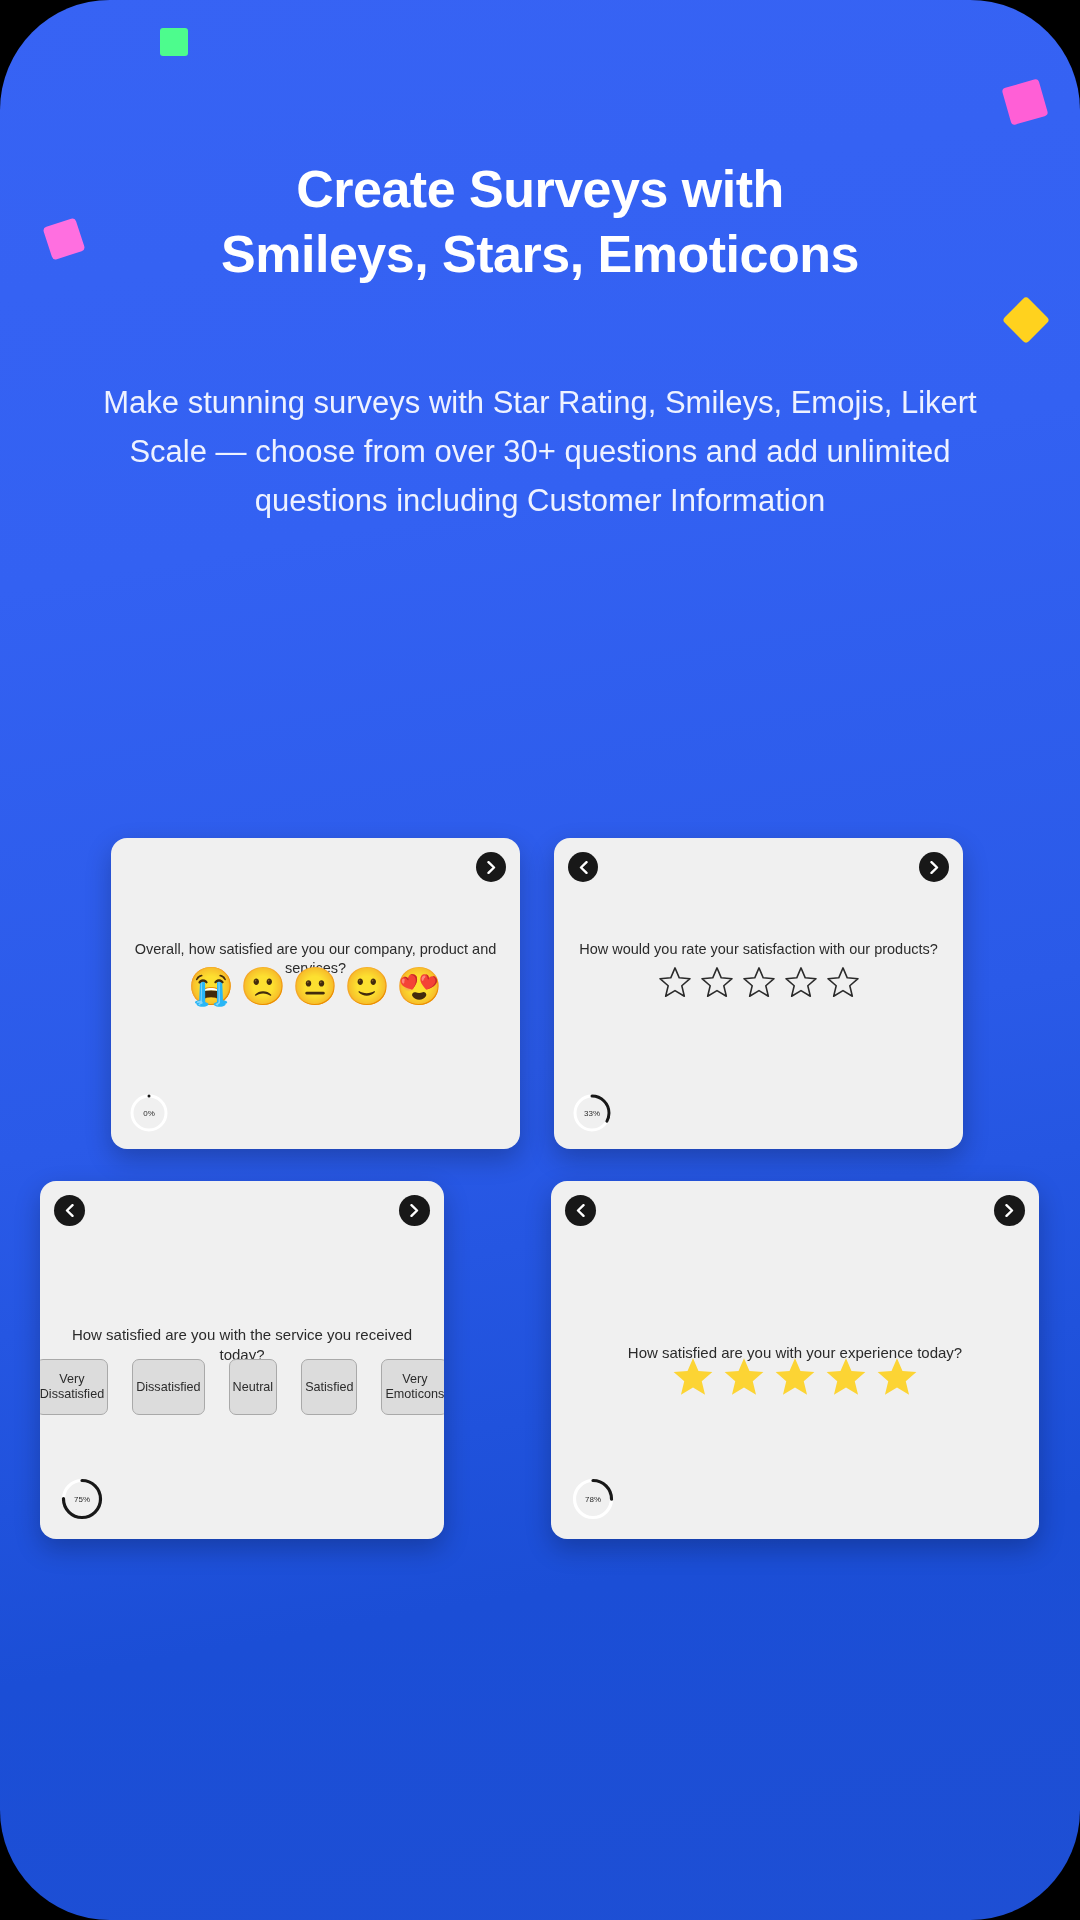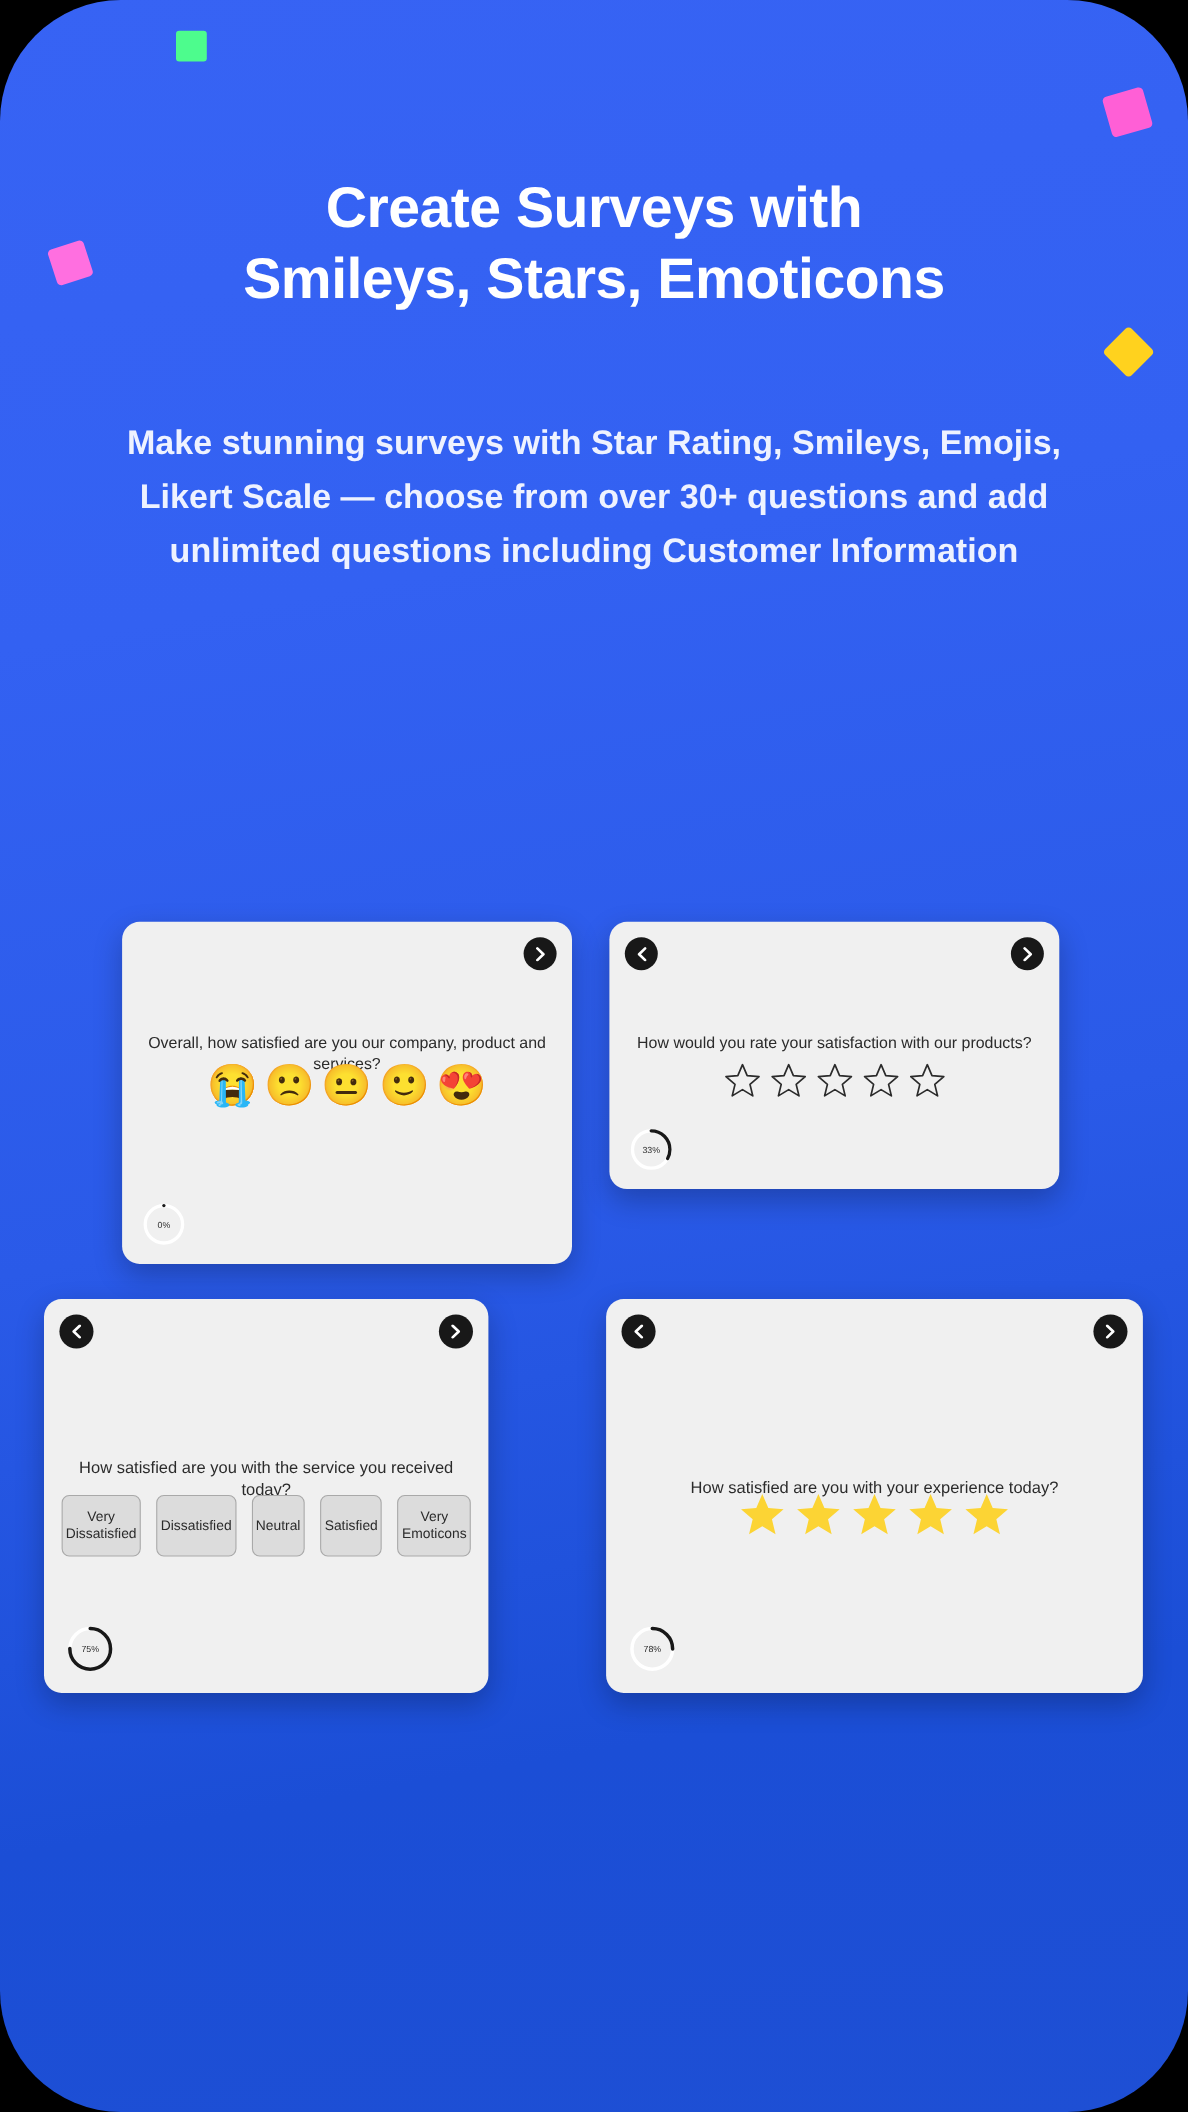--- a/index.html
+++ b/index.html
@@ -51,21 +51,21 @@
     padding: 0 90px;
   }
 
   .subhead {
     position: absolute;
     left: 0; right: 0;
     top: 348px;
     text-align: center;
     color: #eef2ff;
     font-size: 31px;
-    font-weight: 700;
+    font-weight: 400;
     line-height: 1.58;
     padding: 0 95px;
   }
 
   
   .cards {
     position: absolute;
     left: 0; top: 0;
     width: 1080px;
     height: 1920px;
@@ -73,21 +73,21 @@
 
   .card {
     position: absolute;
     background: #f0f0f0;
     border-radius: 16px;
     box-shadow: 0 10px 26px rgba(0,0,0,0.24);
     overflow: hidden;
   }
 
   .card-1 { left: 111px; top: 838px;  width: 409px; height: 311px; }
-  .card-2 { left: 554px; top: 838px;  width: 409px; height: 243px; }
+  .card-2 { left: 554px; top: 838px;  width: 409px; height: 311px; }
   .card-3 { left: 40px;  top: 1181px; width: 404px; height: 358px; }
   .card-4 { left: 551px; top: 1181px; width: 488px; height: 358px; }
 
   .nav-btn {
     position: absolute;
     width: 30px; height: 30px;
     border-radius: 50%;
     background: #181818;
     display: flex;
     align-items: center;
@@ -144,21 +144,21 @@
   .card-4 .star-row { top: 175px; gap: 7px; }
   .star-row svg { display: block; cursor: pointer; }
 
   
   .likert-row {
     position: absolute;
     top: 178px;
     left: 0; right: 0;
     display: flex;
     justify-content: center;
-    gap: 14px;
+    gap: 24px;
     padding: 0 20px;
   }
   .likert-opt {
     width: 76px;
     min-height: 56px;
     background: #dcdcdc;
     border: 1px solid #a9a9a9;
     border-radius: 7px;
     display: flex;
     align-items: center;

